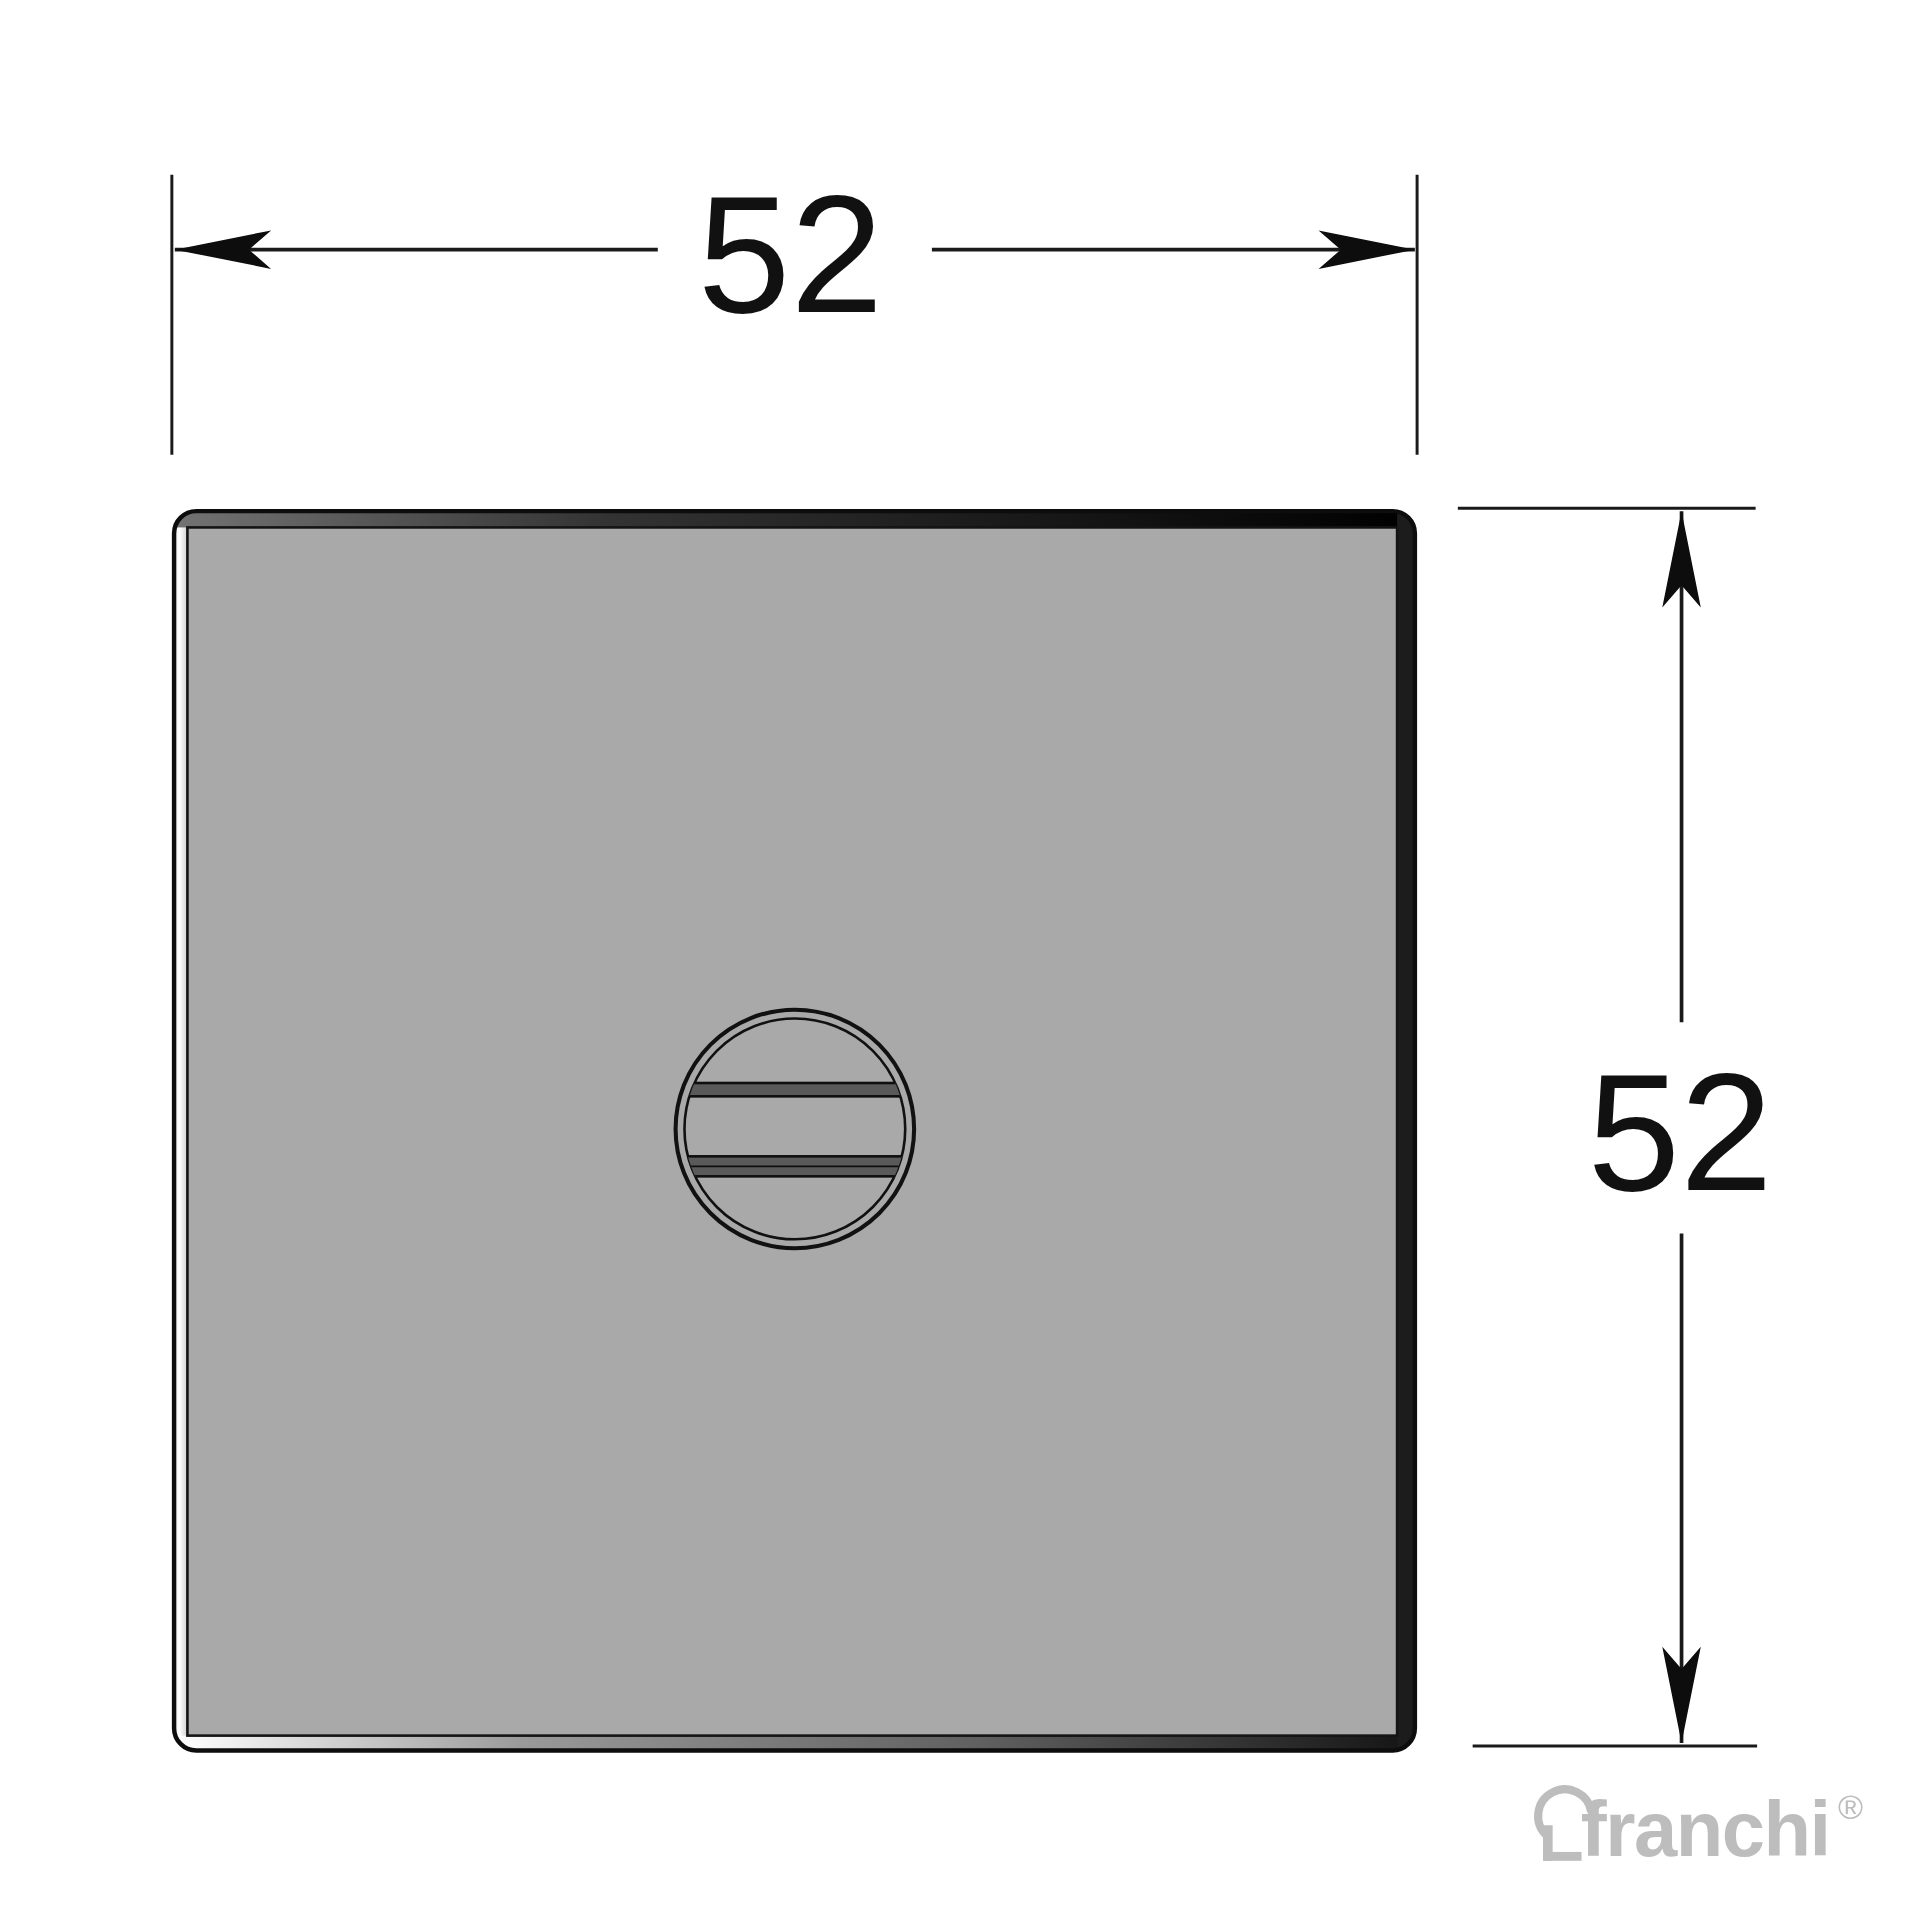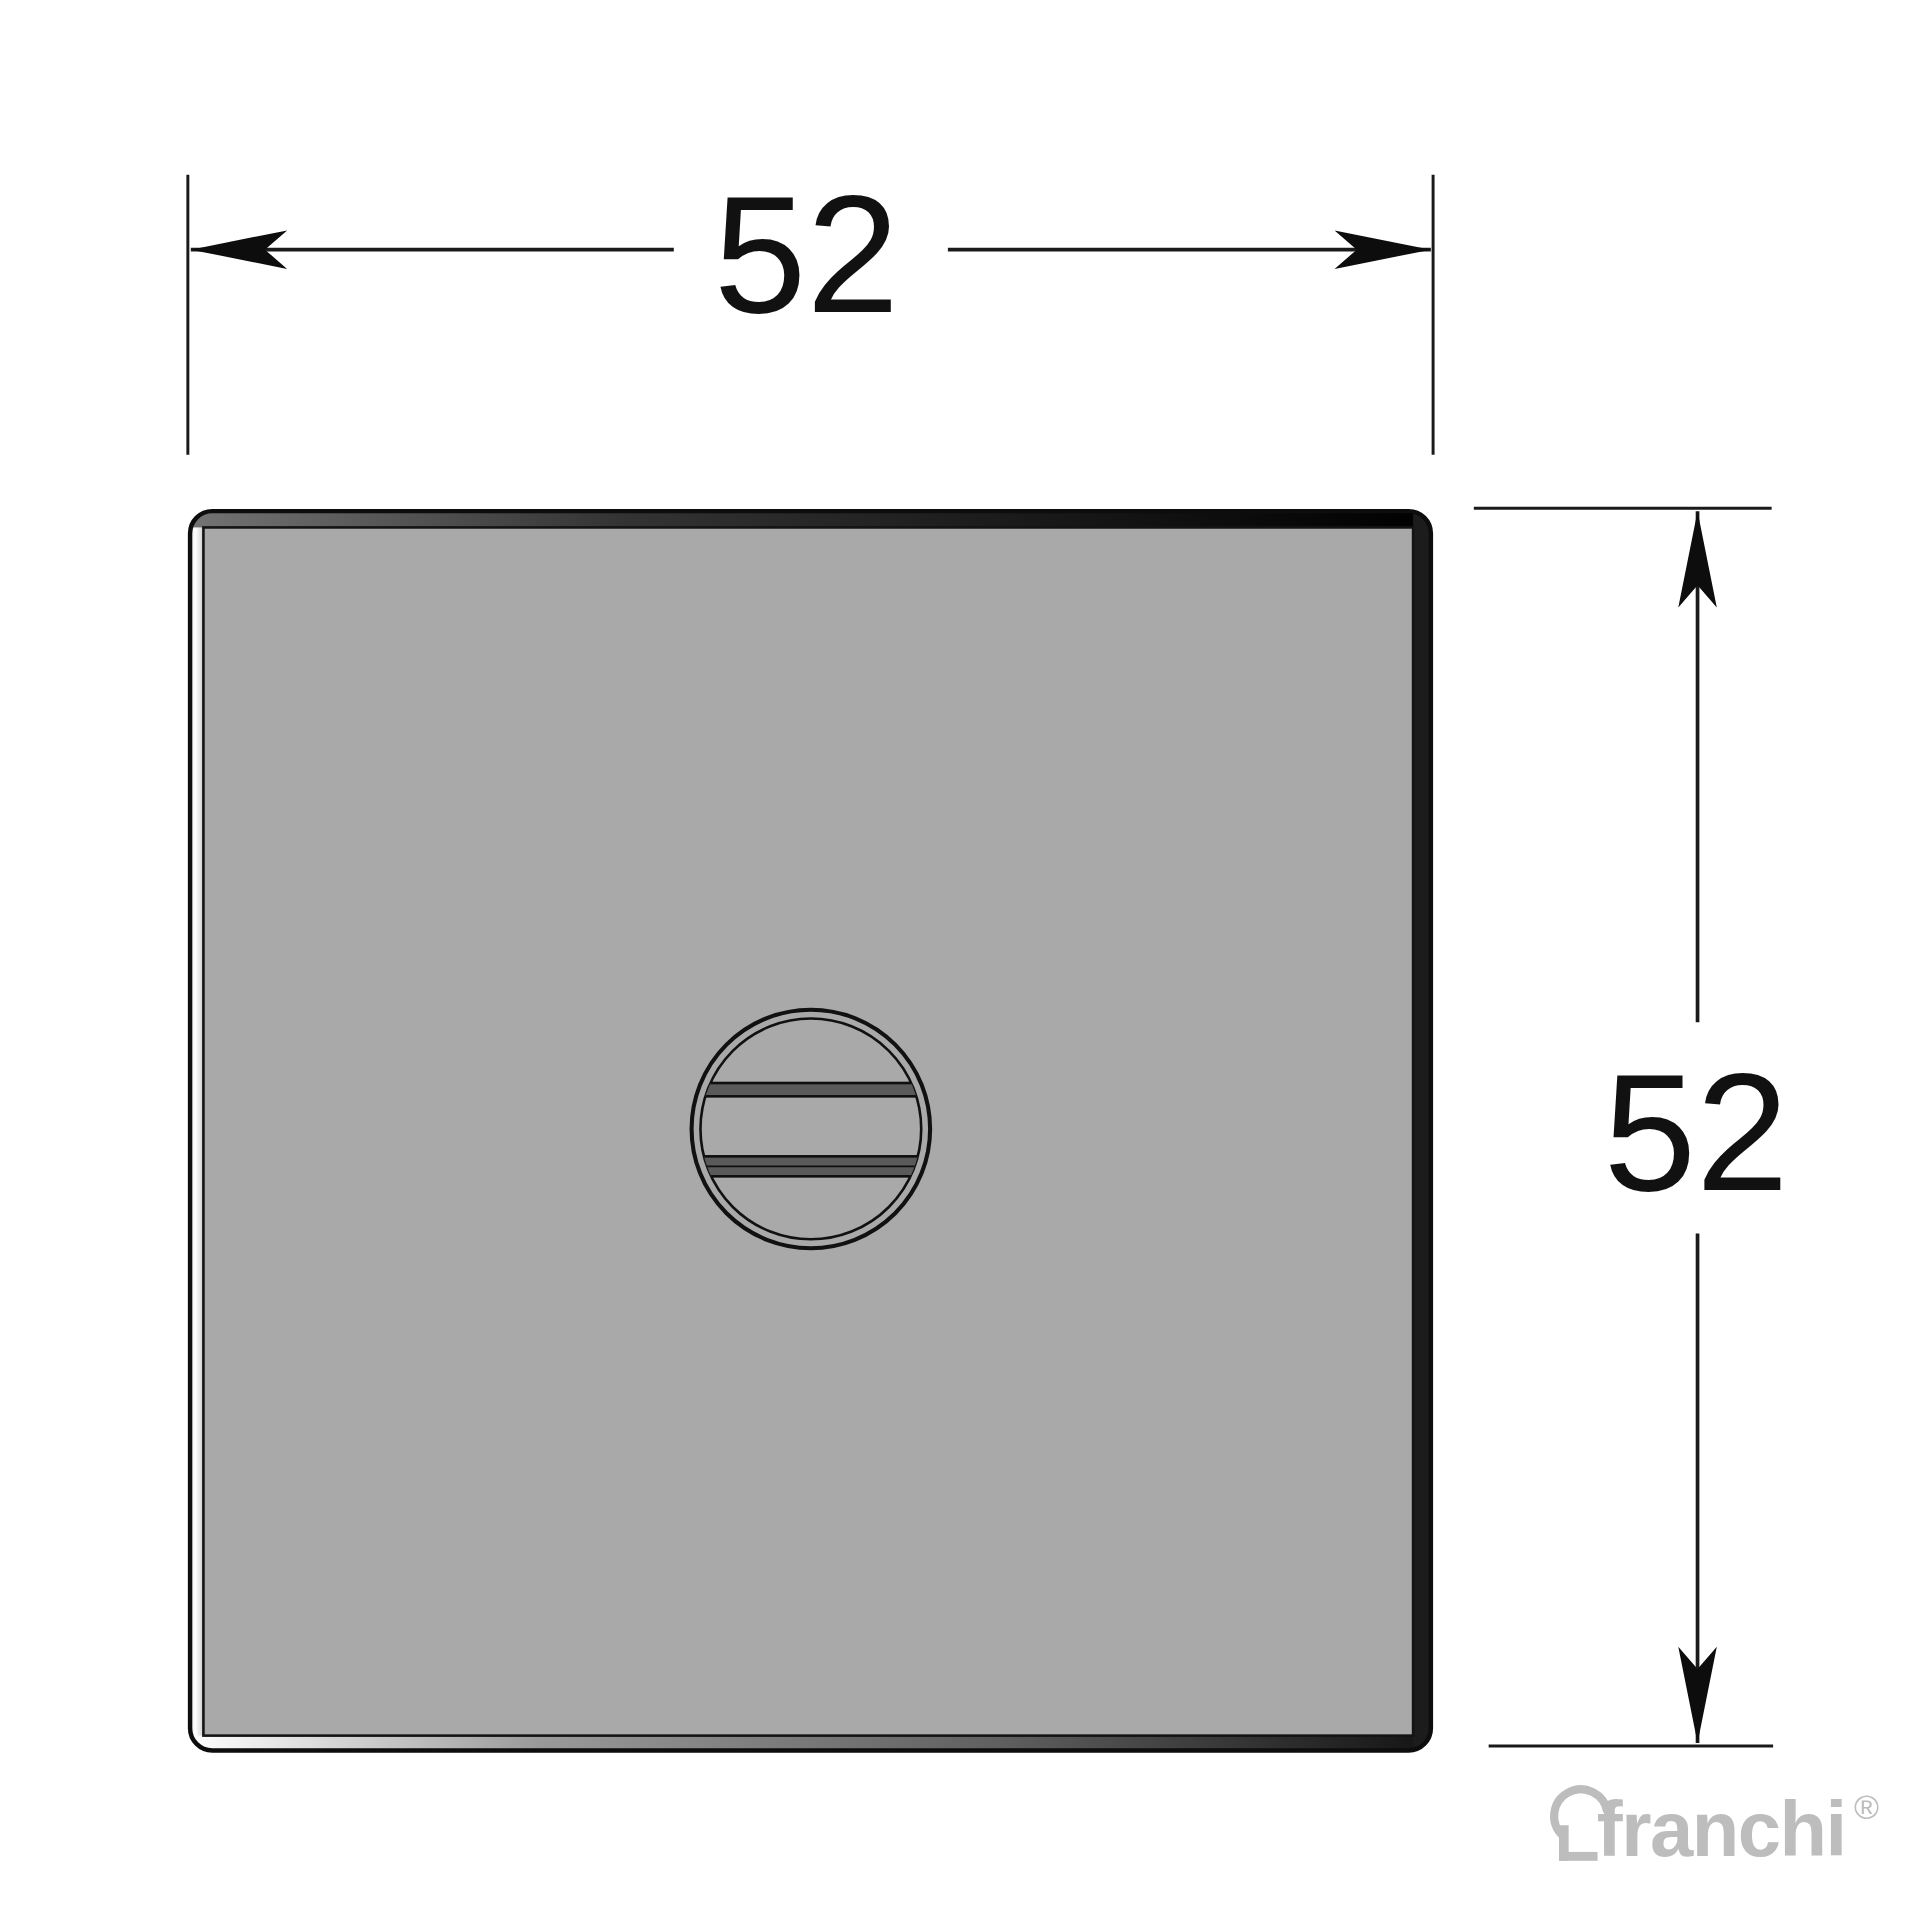--- a/index.html
+++ b/index.html
@@ -5,21 +5,20 @@
   html, body {
     margin: 0;
     padding: 0;
     background: #ffffff;
   }
   #canvas-wrap {
     width: 1632px;
     height: 1926px;
     position: relative;
     background: #ffffff;
-    margin-left: 16px;
   }
   svg { display: block; }
   .dim-text {
     font-family: "Liberation Sans", sans-serif;
     font-size: 225px;
     fill: #111111;
   }
   .logo-text {
     font-family: "Liberation Sans", sans-serif;
     font-size: 105px;

